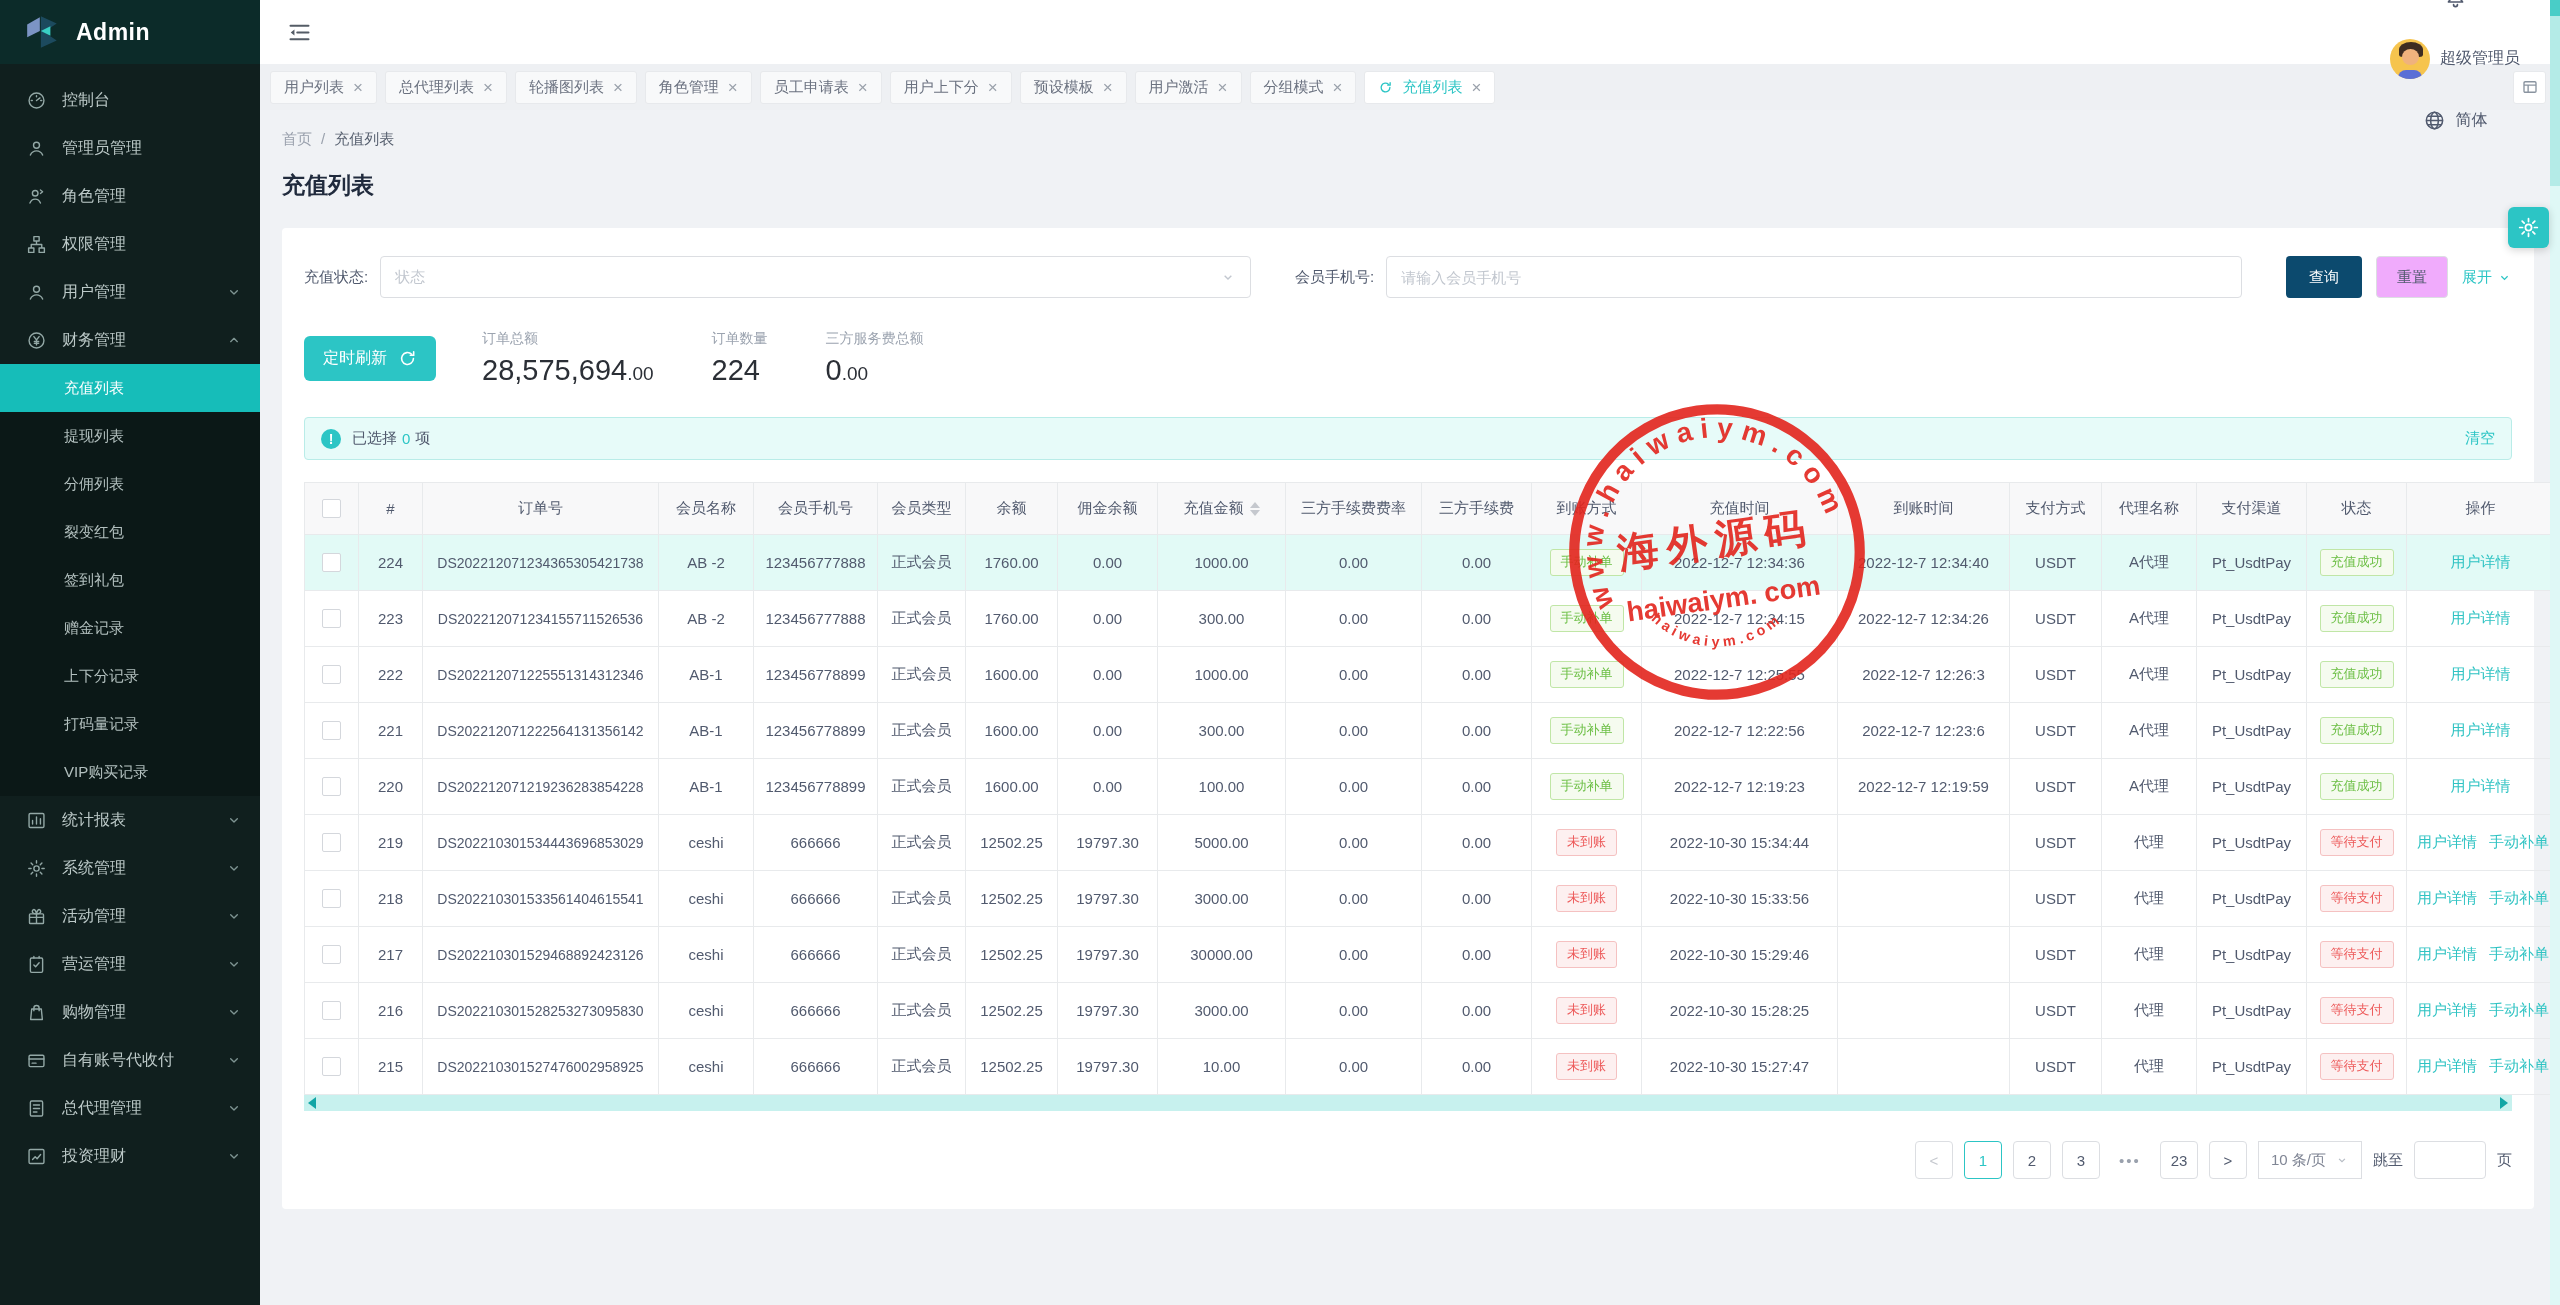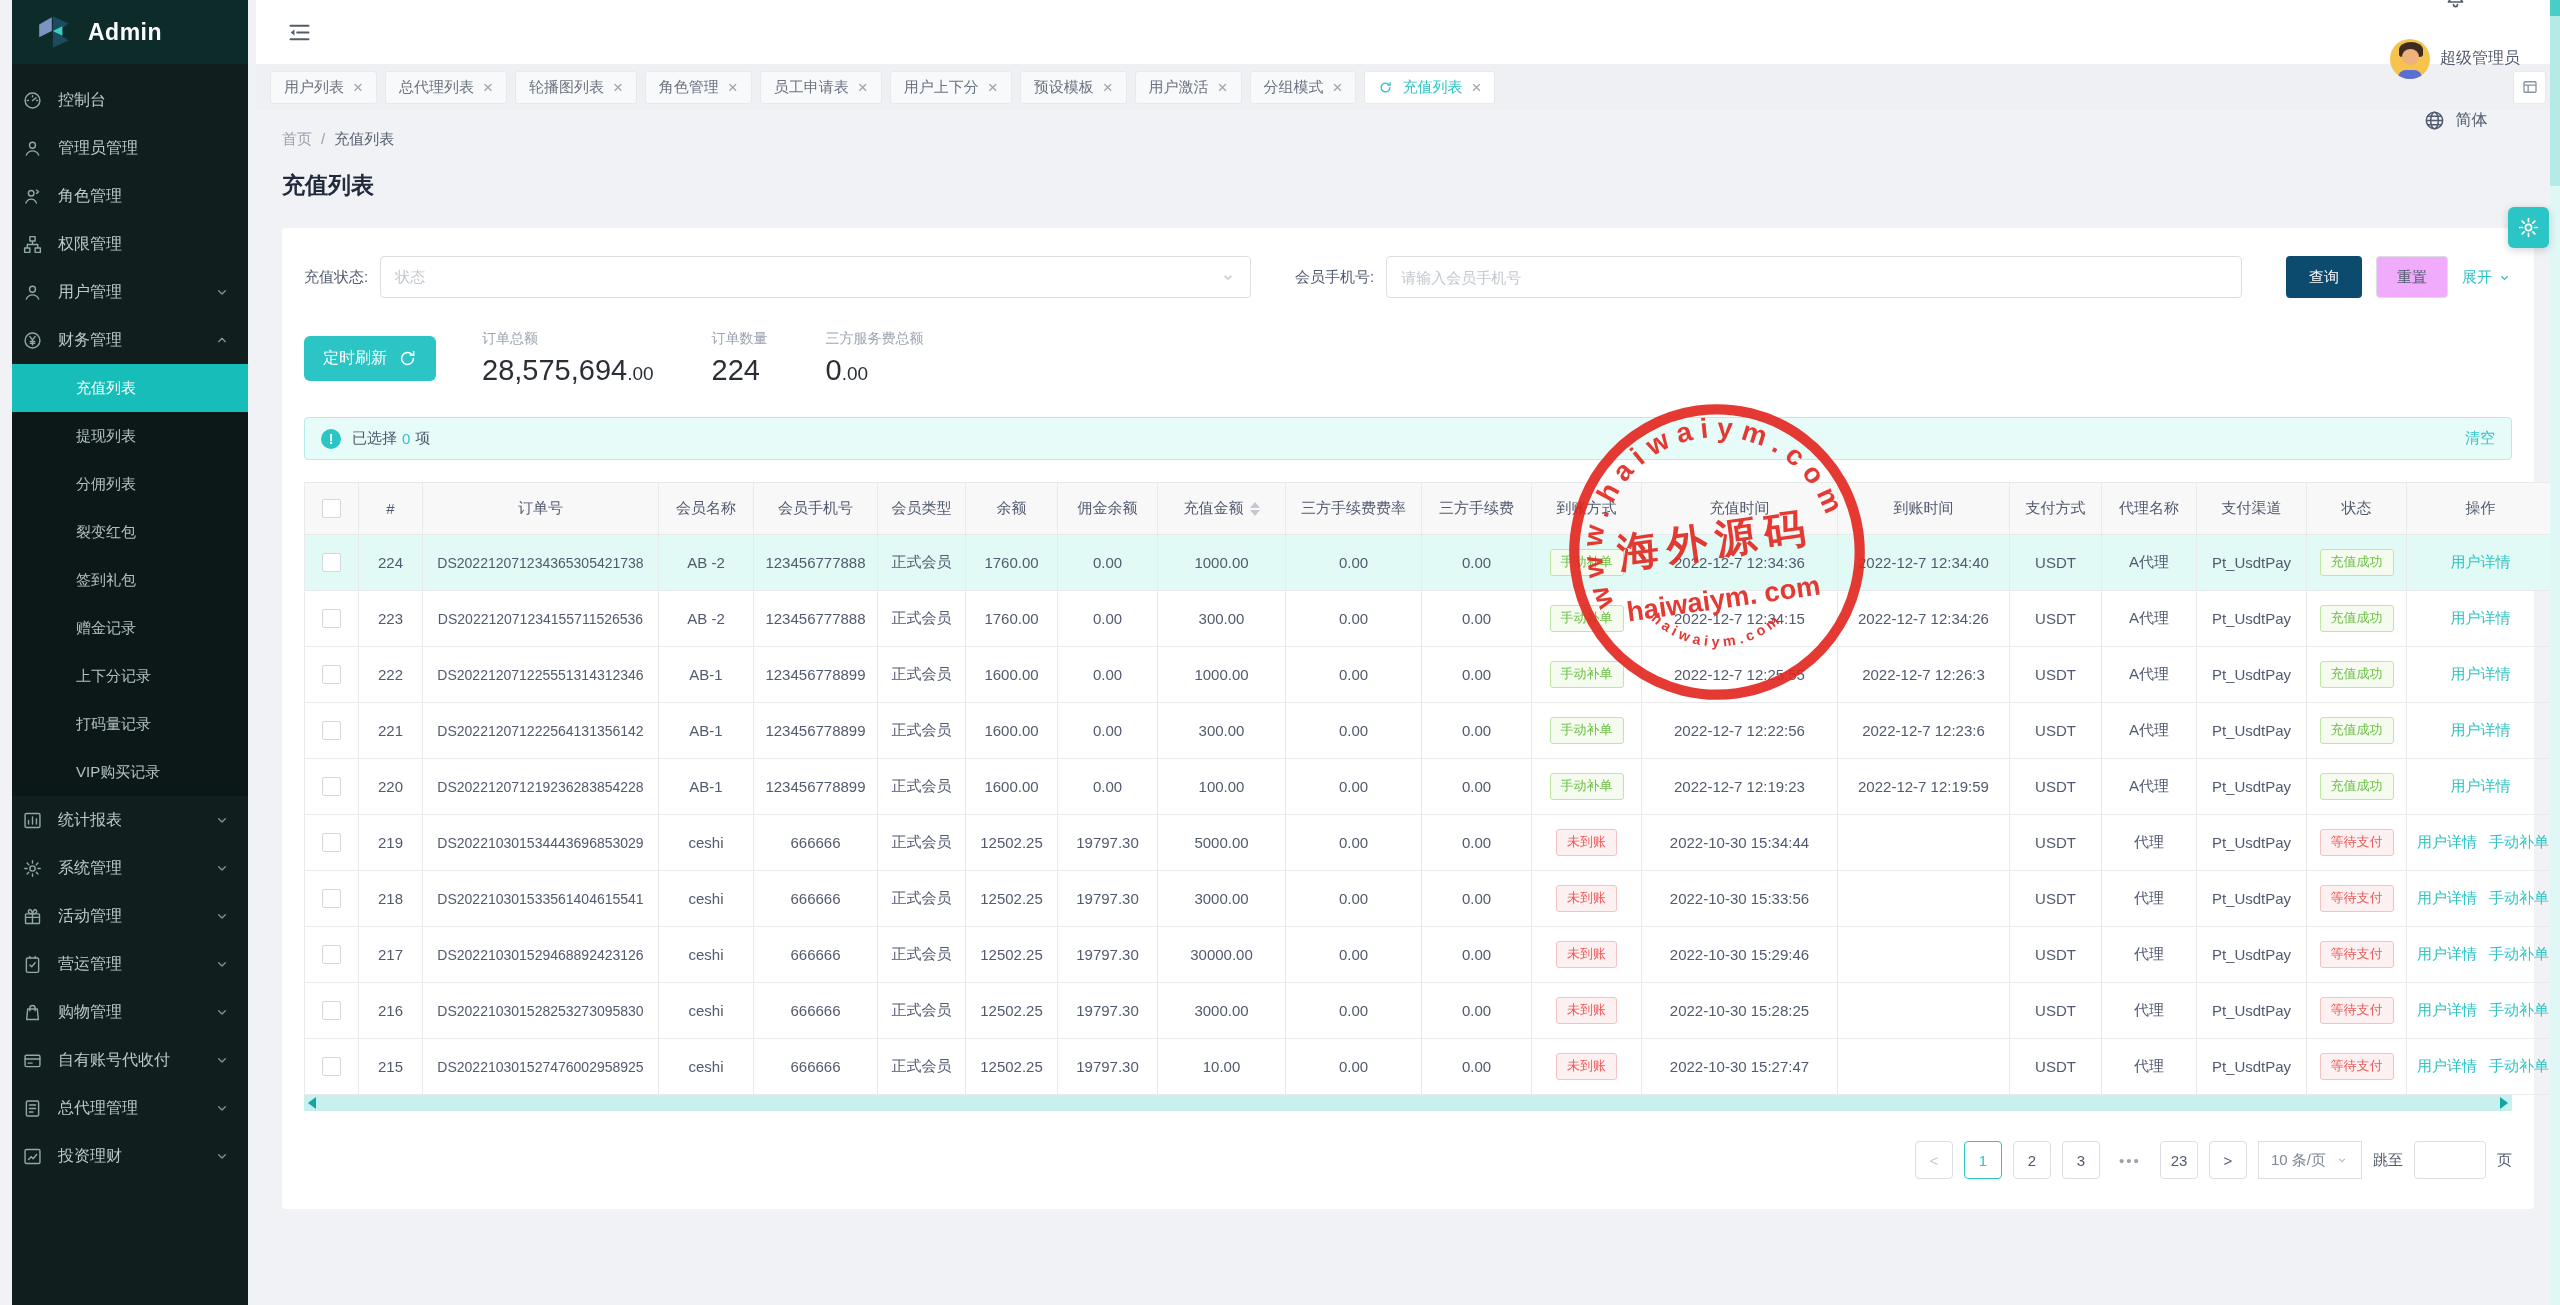--- a/index.html
+++ b/index.html
@@ -4,26 +4,26 @@
 <style>
   * { margin:0; padding:0; box-sizing:border-box; }
   html,body { width:2560px; height:1305px; }
   body { position:relative; overflow:hidden; background:#f0f2f5;
          font-family:"Liberation Sans","DejaVu Sans",sans-serif; color:#515a6e; }
 
   .ic { display:inline-flex; align-items:center; justify-content:center; flex:0 0 auto; }
   .ic svg { width:100%; height:100%; display:block; }
 
   
-  .sidebar { position:absolute; left:12px; top:0; width:236px; height:100%; background:#101f1e; z-index:20;text-align:right; }
+  .sidebar { position:absolute; left:0; top:0; width:260px; height:100%; background:#101f1e; z-index:20;text-align:right; }
   .logo-bar { height:64px; background:#0c2b29; display:flex; align-items:center; padding-left:24px; gap:14px; }
   .logo-mark { width:38px; height:38px; }
   .logo-name { color:#ffffff; font-size:23px; font-weight:bold; letter-spacing:.5px; }
   .side-nav { padding-top:12px; }
-  .side-item { height:48px; display:flex; align-items:center; padding:0 18px 0 10px; gap:15px;
+  .side-item { height:48px; display:flex; align-items:center; padding:0 18px 0 26px; gap:15px;
                color:#bcc9c8; font-size:16px; cursor:pointer; }
   .side-item .ic { width:21px; height:21px; color:#93a8a6; }
   .side-item .chev { margin-left:auto; width:16px; height:16px; color:#7e9492; }
   .side-sub { background:#0b1817; }
   .side-sub-item { height:48px; display:flex; align-items:center; padding-left:64px;
                    color:#b3c0bf; font-size:15px; cursor:pointer; }
   .side-sub-item.active { background:#16bdb9; color:#ffffff; }
 
   
   .main { position:absolute; left:256px; top:0; right:0; bottom:0; }

